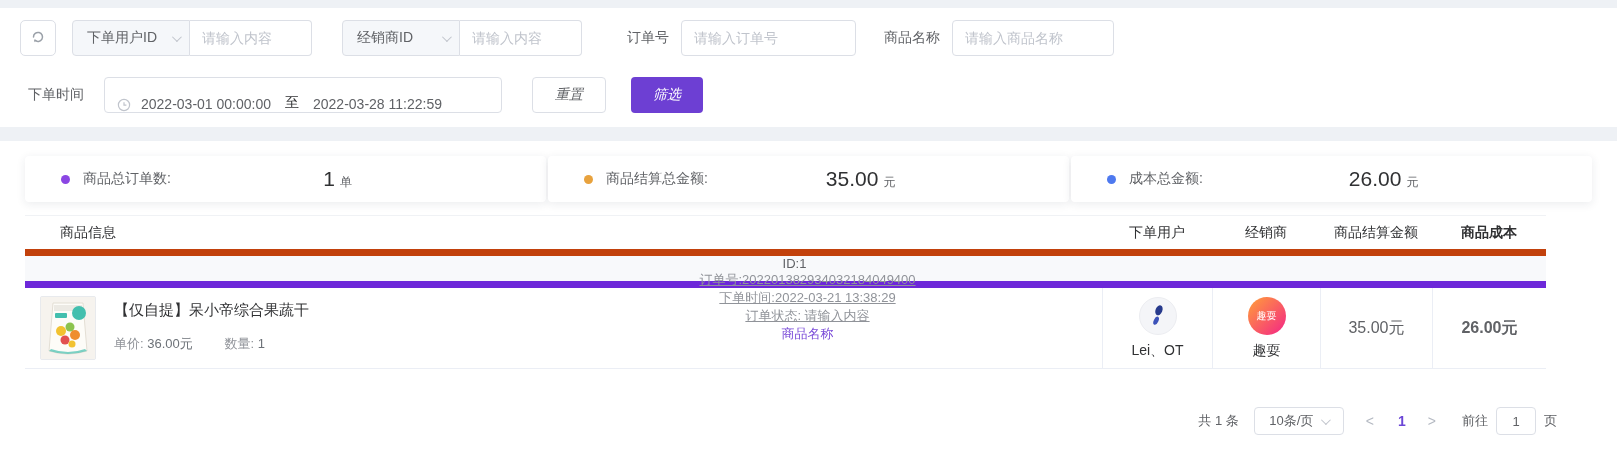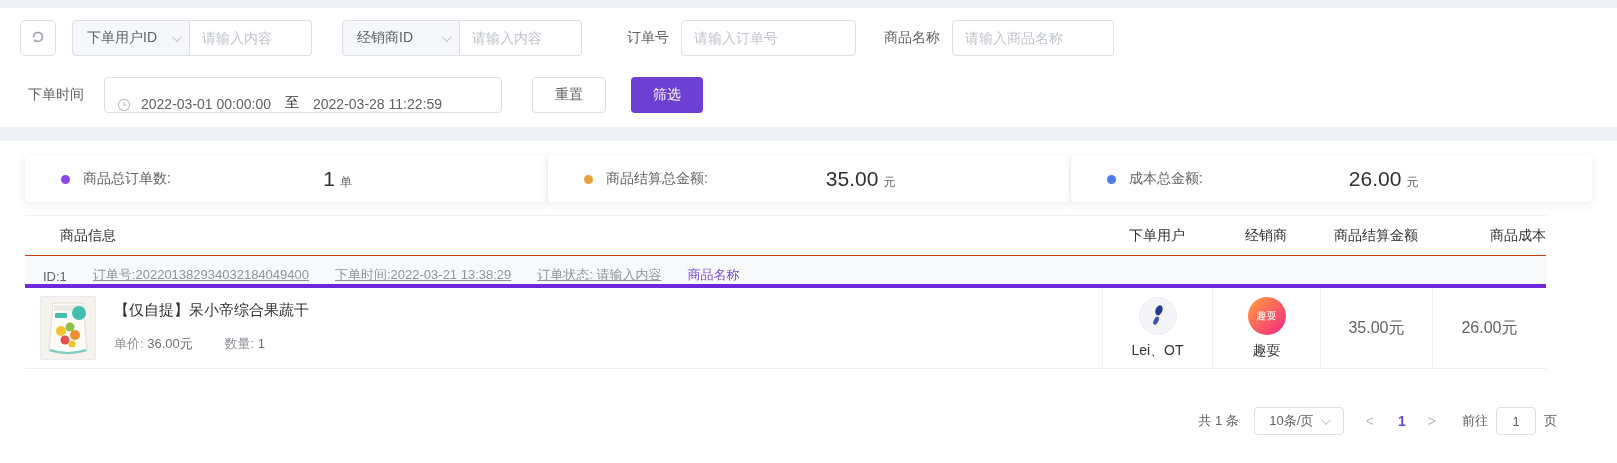--- a/index.html
+++ b/index.html
@@ -47,50 +47,51 @@
     border-radius: 4px; display: flex; align-items: flex-end; padding: 0 12px;
     color: #606266; cursor: pointer;
   }
   .date-box .sep { margin: 0 14px; color: #303133; }
   .date-box .dval { color: #606266; }
 
   .btn {
     height: 36px; border-radius: 4px; padding: 0 22px; font-size: 14px;
     display: flex; align-items: center; justify-content: center; cursor: pointer;
     font-family: "Liberation Sans", sans-serif;
+    font-style: italic;
   }
   .btn-plain { margin-left: 30px; background: #fff; border: 1px solid #dcdfe6; color: #606266; }
   .btn-primary { margin-left: 25px; border: none; color: #fff; }
 
   .section-band { height: 14px; background: #eef1f5; }
   .content { padding: 0 25px; }
 
   .cards { display: flex; gap: 2px; margin-top: 15px; }
   .card {
     flex: 1; height: 46px; background: #fff; border-radius: 4px;
     box-shadow: 0 2px 10px rgba(31,45,61,0.09); position: relative;
     display: flex; align-items: center; padding-left: 36px;
   }
   .dot { width: 9px; height: 9px; border-radius: 50%; flex: none; }
   .card-label { margin-left: 13px; color: #606266; }
   .card-value { position: absolute; left: 60%; transform: translateX(-50%); display: flex; align-items: baseline; }
   .card-num { font-size: 21px; color: #303133; }
   .card-unit { font-size: 12px; color: #606266; margin-left: 5px; }
 
   .table { margin-top: 13px; margin-right: 46px; border-top: 1px solid #f0f2f5; }
-  .thead { display: flex; align-items: center; height: 40px; border-bottom: 1px solid #c2410c; color: #303133; }
+  .thead { display: flex; align-items: center; height: 40px; border-bottom: 7px solid #c2410c; color: #303133; }
   .th-product { flex: 1; padding-left: 35px; }
   .col-buyer { width: 110px; text-align: center; }
   .col-dealer { width: 108px; text-align: center; }
   .col-settle { width: 112px; text-align: center; }
-  .col-cost { width: 114px; text-align: right; }
+  .col-cost { width: 114px; text-align: center; font-weight: bold; }
 
   .meta-row {
-    height: 32px; background: #f8f9fb; border-bottom: 4px solid #6d28d9;
-    display: flex; align-items: flex-end; padding-left: 18px; font-size: 13px;
+    height: 32px; background: #f8f9fb; border-bottom: 7px solid #6d28d9;
+    display: flex; align-items: center; padding-left: 18px; font-size: 13px; flex-direction: column;
   }
   .meta-id { color: #606266; }
   .meta-item { color: #909399; margin-left: 26px; text-decoration: underline; }
   .meta-link { margin-left: 26px; cursor: pointer; font-size: 13px; }
 
   .body-row { display: flex; align-items: stretch; border-bottom: 1px solid #ebeef5; min-height: 78px; }
   .cell-product { flex: 1; display: flex; padding: 8px 0 8px 15px; }
   .pimg {
     width: 56px; height: 64px; border: 1px solid #e8eaed; border-radius: 2px;
     background: #f8f6f2; overflow: hidden; flex: none;

